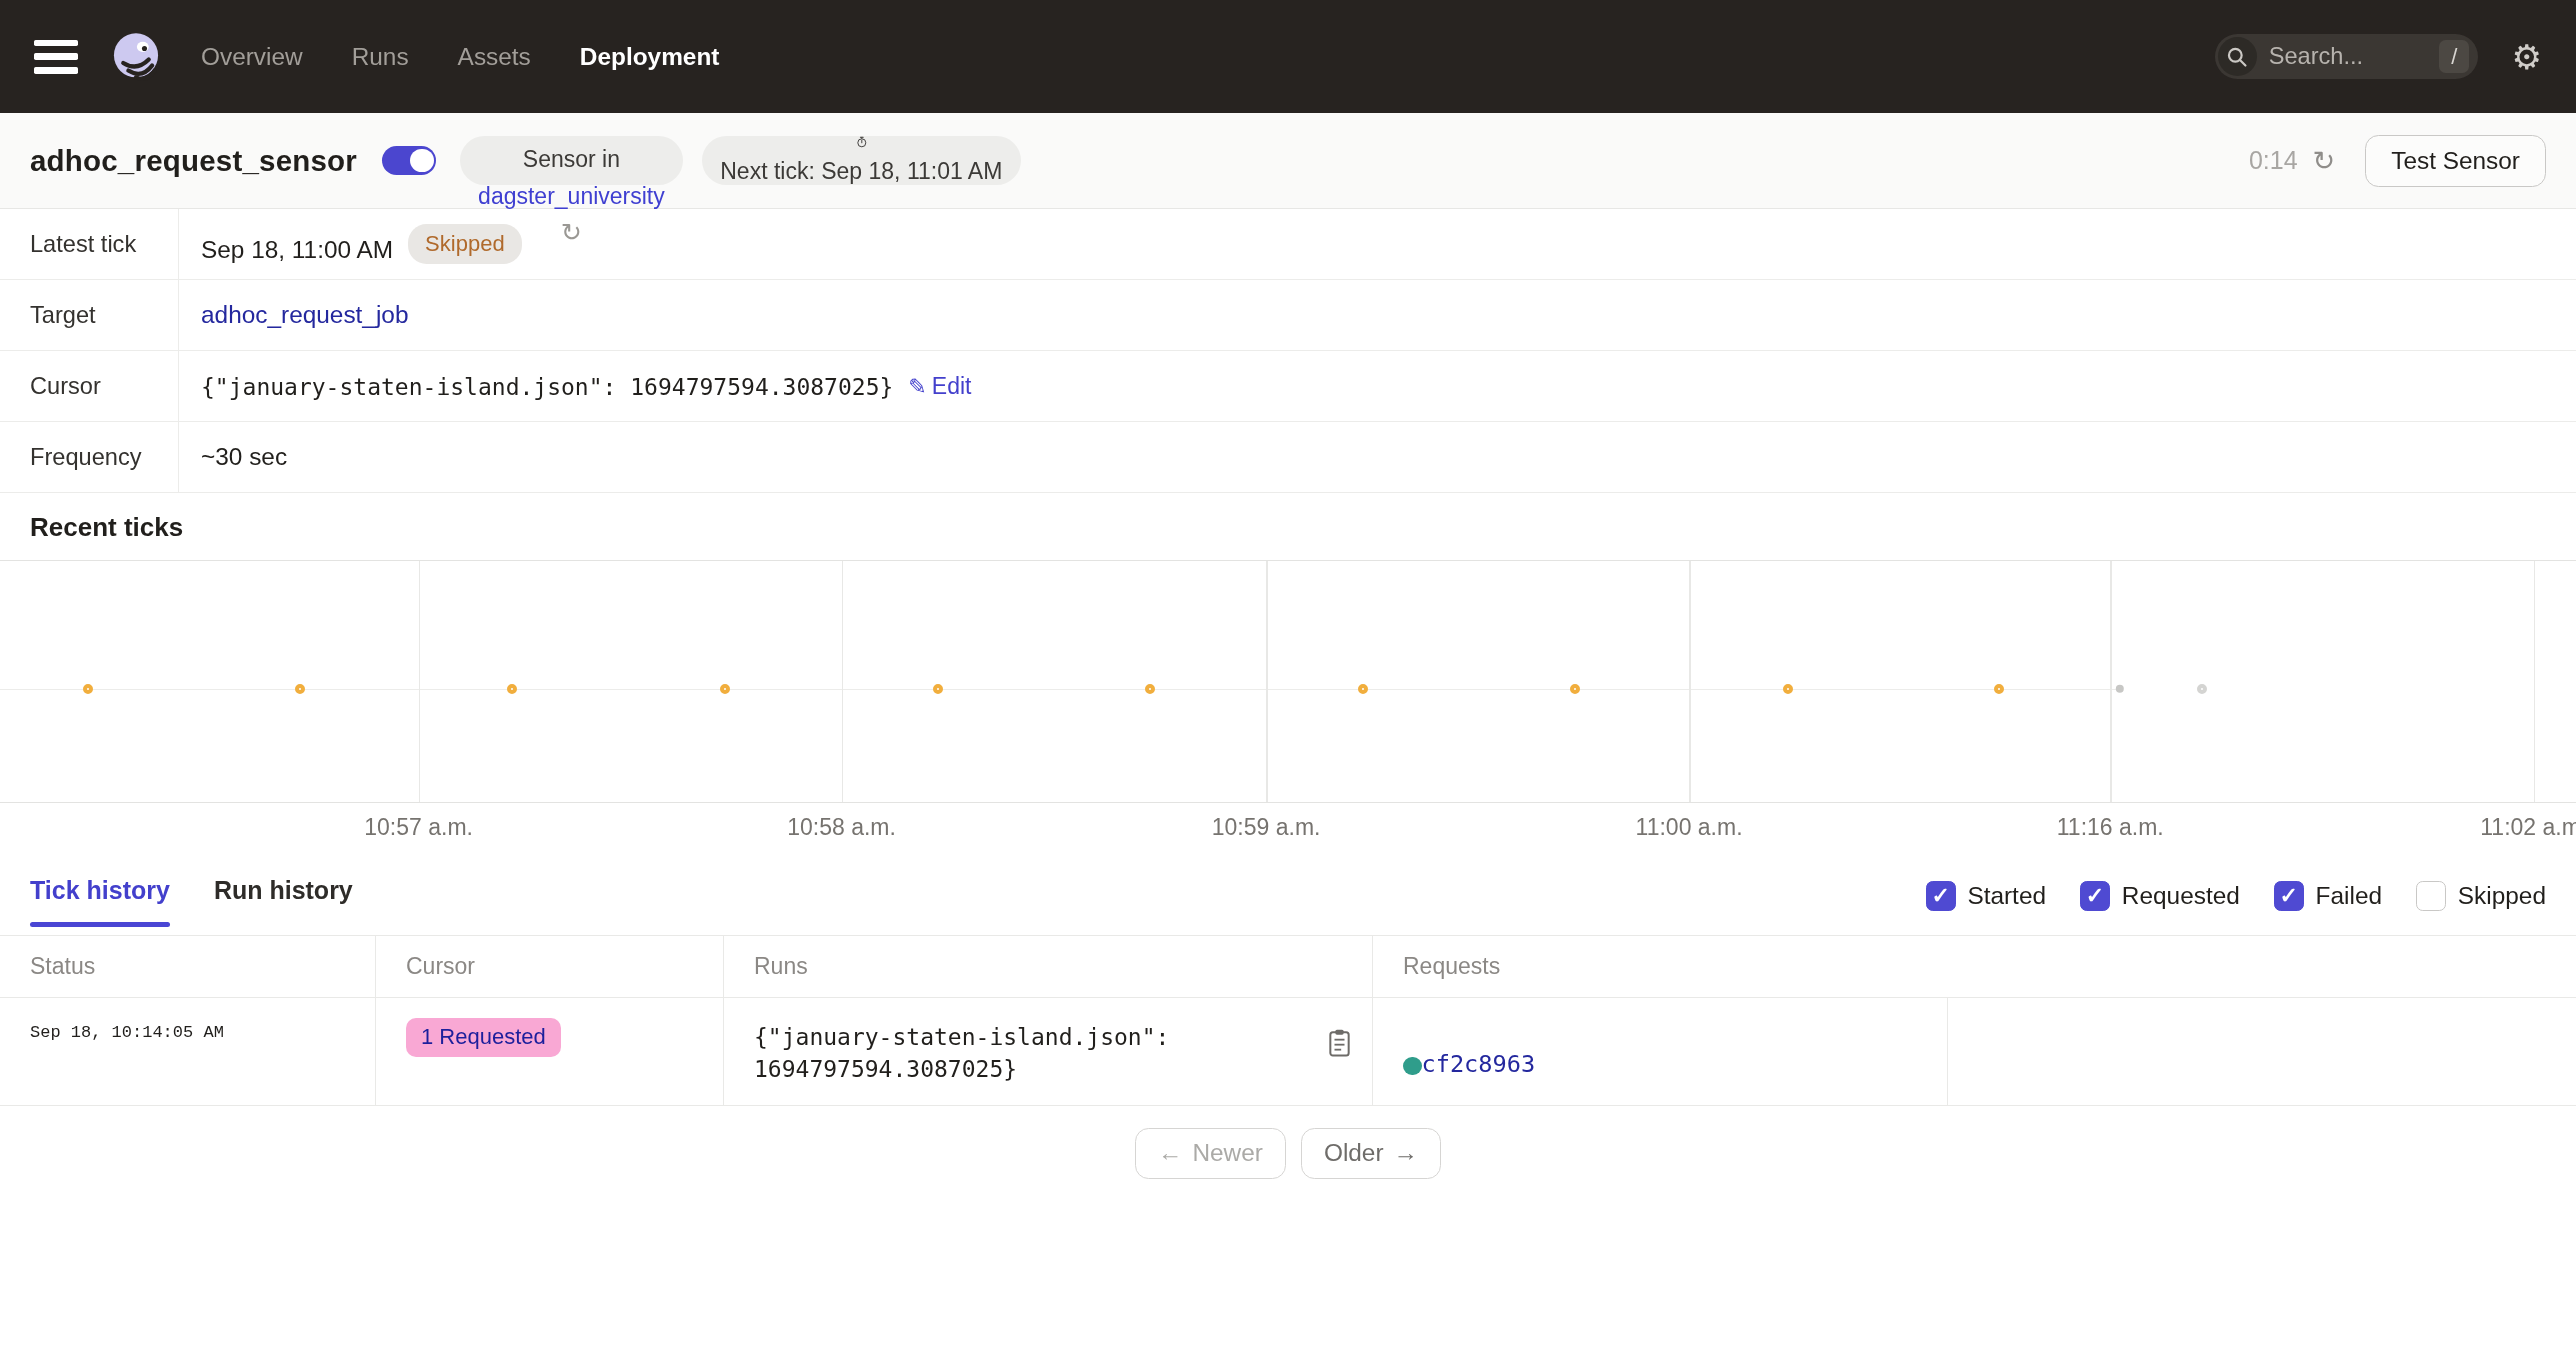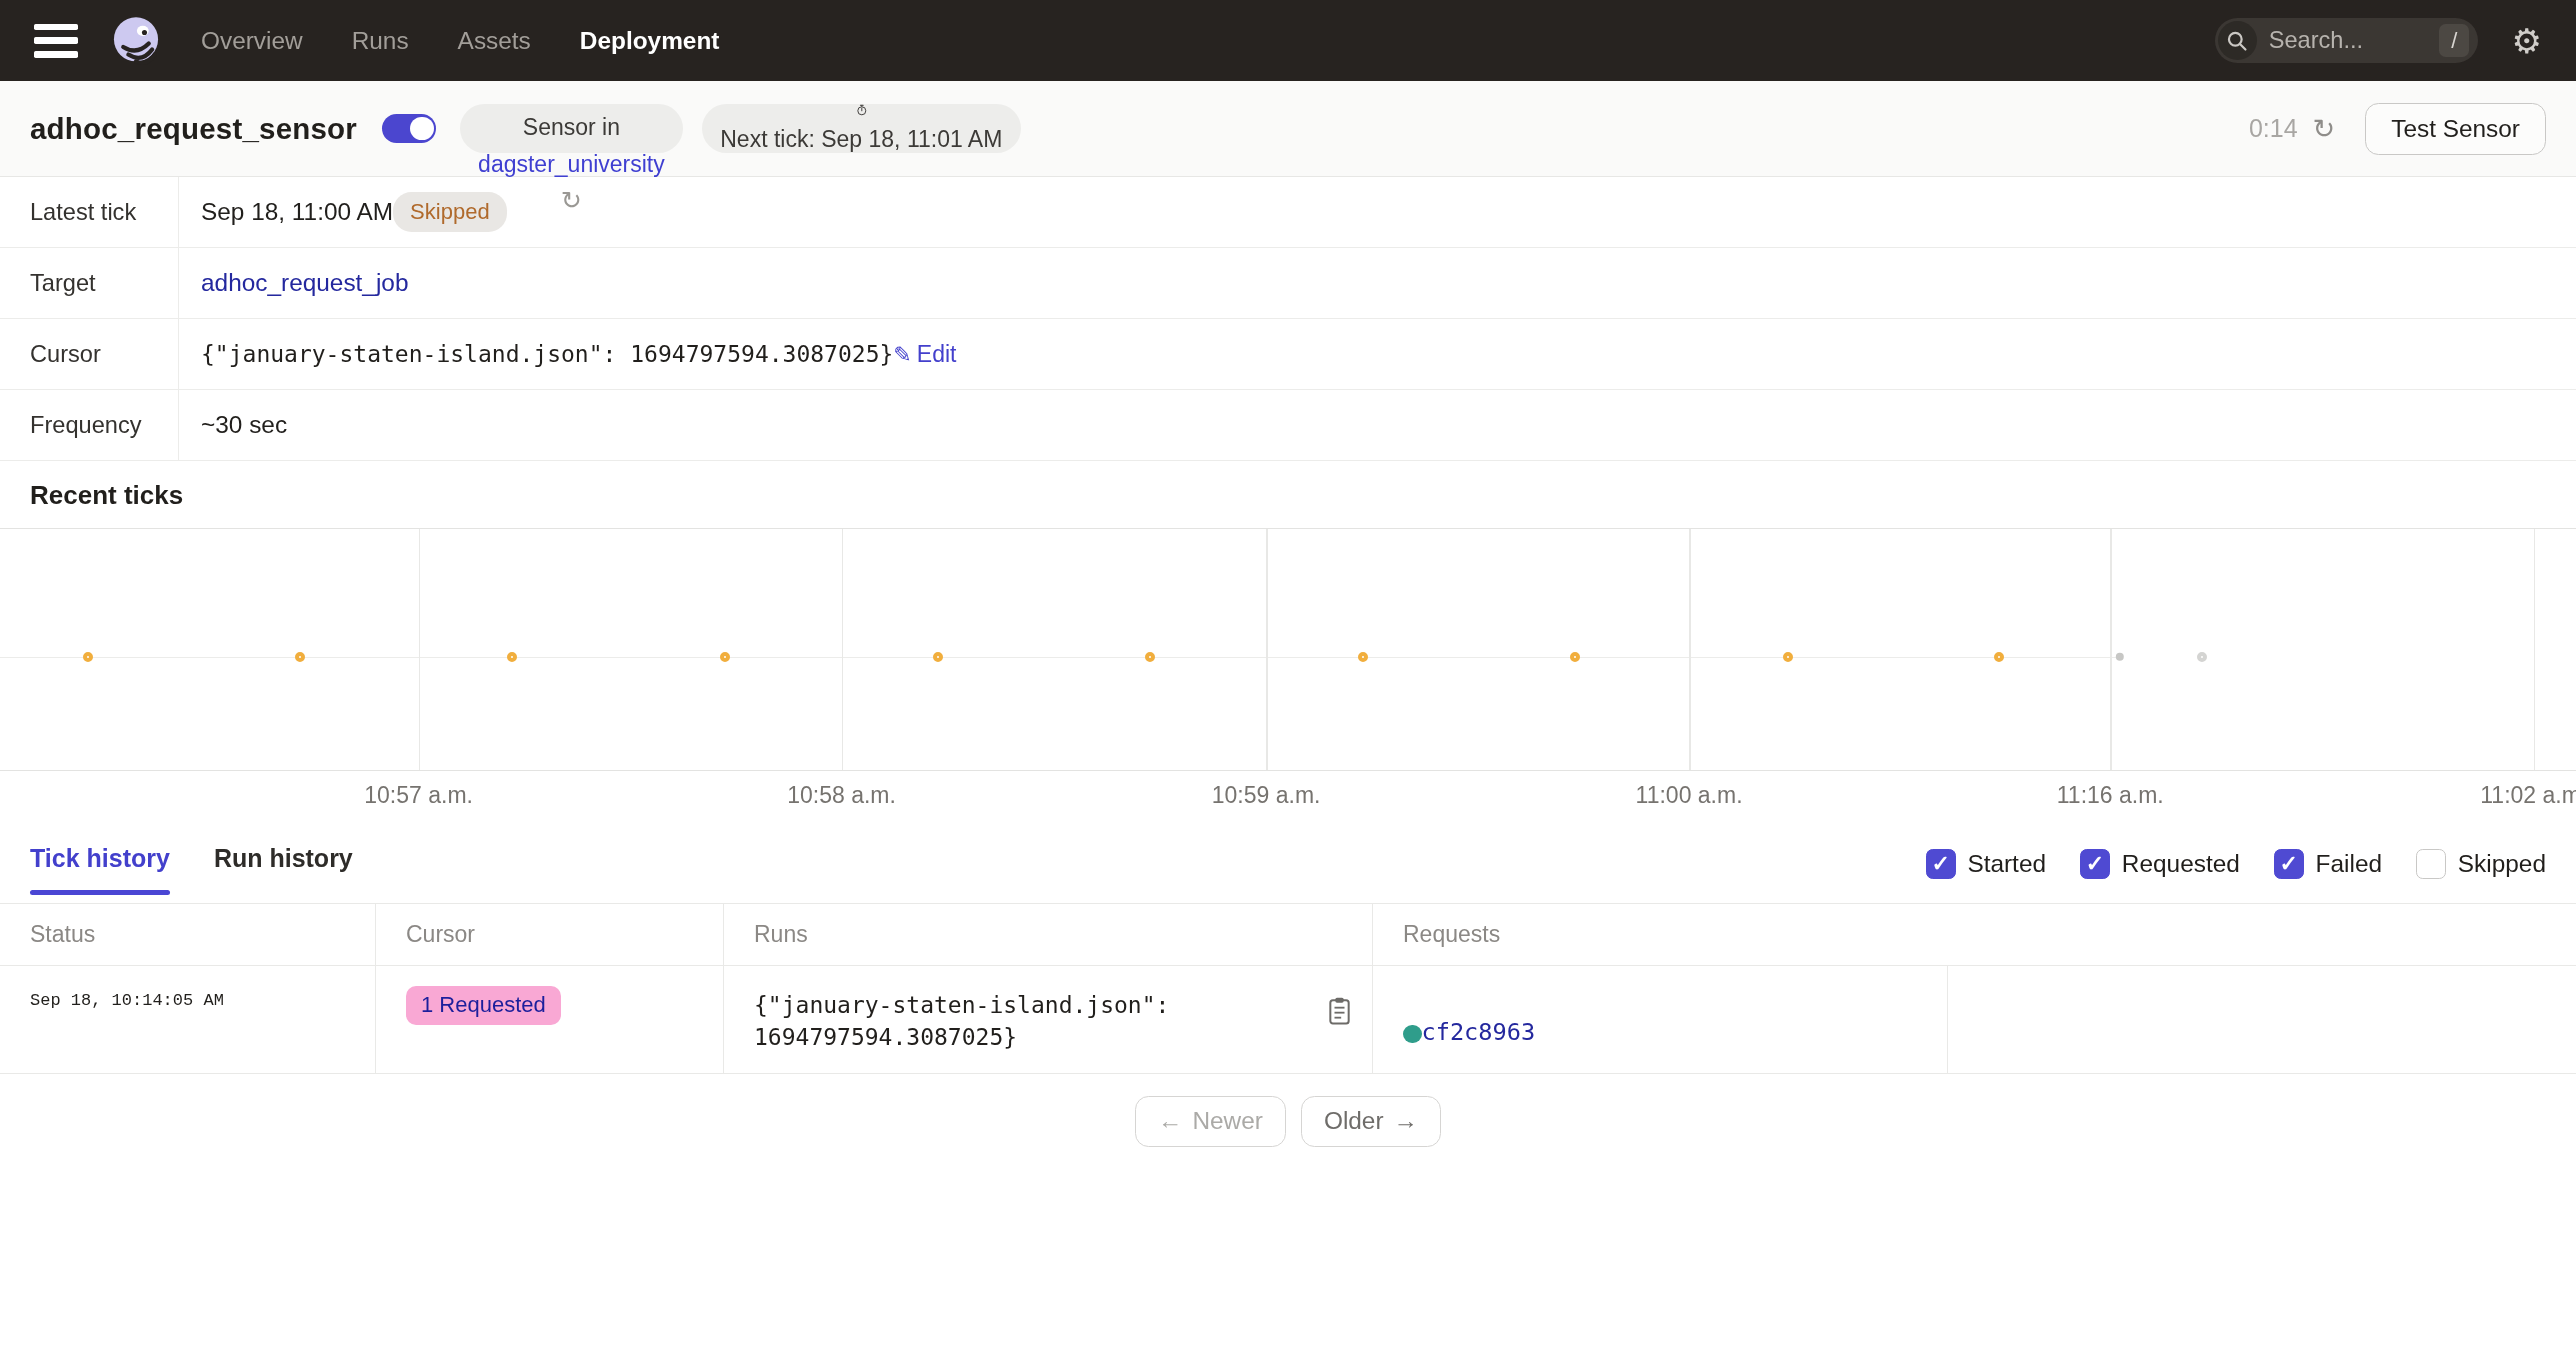--- a/index.html
+++ b/index.html
@@ -1,21 +1,21 @@
 <!DOCTYPE html>
 <html style="font-size:13.5px"><head>
 <meta charset="utf-8">
 <style>
   * { margin:0; padding:0; box-sizing:border-box; }
   html,body { width:2576px; height:1371px; overflow:hidden; background:#fff;
               font-family:"Liberation Sans", sans-serif; color:#211f1c; }
   .page { width:2576px; height:1371px; position:relative; background:#fff; }
 
   
-  .navbar { height:81px; background:#272320; display:flex; align-items:center; padding:0 34px; }
+  .navbar { height:113px; background:#272320; display:flex; align-items:center; padding:0 34px; }
   .hamburger { width:44px; height:34px; display:flex; flex-direction:column; justify-content:space-between; cursor:pointer; margin-right:30px; }
   .hamburger span { display:block; height:6.7px; background:#fff; border-radius:1.7px; }
   .logo { width:56px; height:56px; margin-right:37px; }
   .nav-links { display:flex; align-items:center; gap:49px; }
   .nav-link { font-size:24.4px; color:#a29e99; text-decoration:none; font-weight:500; cursor:pointer; }
   .nav-link.active { color:#ffffff; font-weight:700; }
   .nav-spacer { flex:1; }
   .search-pill { display:flex; align-items:center; background:#3b3733; border-radius:23.6px; height:45px; width:263px; padding:0 8.4px 0 3.4px; margin-right:34px; }
   .search-circle { width:39px; height:39px; border-radius:50%; background:#2d2a26; display:flex; align-items:center; justify-content:center; margin-right:11.8px; }
   .search-input { flex:1; background:transparent; border:none; outline:none; font-size:23.6px; color:#e7e4e0; font-family:"Liberation Sans", sans-serif; min-width:0; }
@@ -32,21 +32,21 @@
   .pill a { color:#3f3fd1; text-decoration:none; cursor:pointer;text-align:center; }
   .refresh-glyph { font-family:"DejaVu Sans", sans-serif; color:#9a9894; font-size:25px; line-height:1; cursor:pointer; }
   .header-spacer { flex:1; }
   .countdown { font-size:25px; color:#a8a6a3; margin-right:15px; }
   .countdown-refresh { font-family:"DejaVu Sans", sans-serif; font-size:27px; color:#8f8d8a; margin-right:30px; cursor:pointer; }
   .test-btn { font-size:24.4px; color:#211f1c; background:#fcfcfb; border:1.7px solid #c9c8c6; border-radius:13.5px; height:52px; padding:0 25px; cursor:pointer; font-family:"Liberation Sans", sans-serif; }
 
   
   .detail-row { display:flex; border-bottom:1.7px solid #ececea; min-height:71px; align-items:center; }
   .detail-label { width:179px; flex:none; align-self:stretch; display:flex; align-items:center; padding-left:30px; border-right:1.7px solid #ececea; font-size:23.6px; color:#34322f; }
-  .detail-value { display:flex; align-items:center; padding-left:22px; font-size:24.4px; }
+  .detail-value { display:flex; align-items:flex-end; gap:15px; padding-left:22px; font-size:24.4px; }
   .badge-skipped { background:#e9e7e4; color:#b06a2c; font-size:22px; border-radius:18.5px; padding:6.7px 17px; }
   .link-navy { color:#24289e; text-decoration:none; cursor:pointer; }
   .mono { font-family:"DejaVu Sans Mono", monospace; font-size:23px; }
   .edit-link { display:flex; align-items:center; gap:5px; color:#4340cc; font-size:23px; text-decoration:none; cursor:pointer; }
   .pencil { font-family:"DejaVu Sans", sans-serif; font-size:22px; }
 
   
   .recent-heading { font-size:26px; font-weight:700; padding:18.5px 0 17px 30px; }
   .chart { position:relative; height:243px; border-top:1.7px solid #e3e3e1; border-bottom:1.7px solid #e3e3e1; overflow:hidden; }
   .gridline { position:absolute; top:0; bottom:0; width:1.7px; background:#e8e8e6; }

